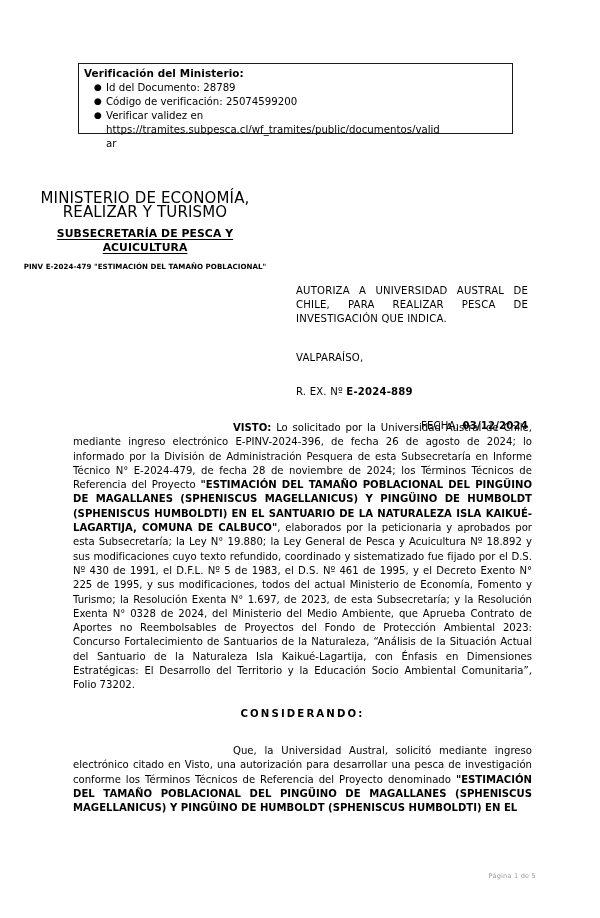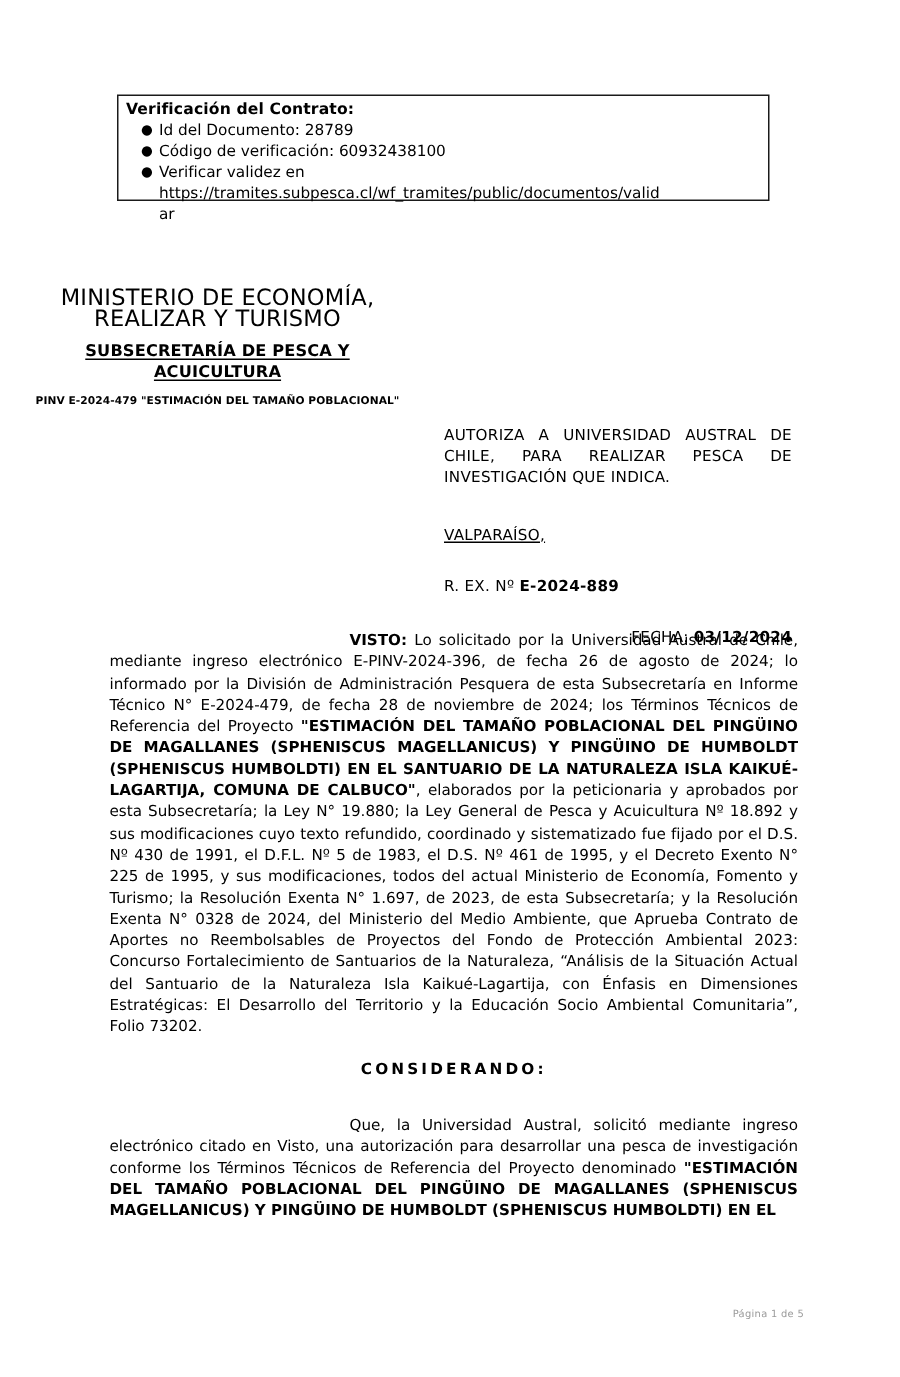--- a/index.html
+++ b/index.html
@@ -117,21 +117,20 @@
     line-height: 14.2px;
     text-align: justify;
     text-align-last: left;
     letter-spacing: 0.2px;
   }
   .rh-city {
     font-size: 10.1px;
     line-height: 14.2px;
     margin-top: 24px;
     letter-spacing: 0.2px;
-    text-decoration: underline;
   }
   .rh-resol {
     font-size: 10.1px;
     line-height: 14.2px;
     margin-top: 20px;
     letter-spacing: 0.2px;
   }
   .rh-resol b { font-weight: bold; text-align: center; }
   .rh-date {
     font-size: 10.1px;
@@ -195,24 +194,24 @@
     padding-left: 44px;
   }
 </style>
 </head>
 <body>
 
 <div class="page">
 
   <div class="verif-box"></div>
   <div class="verif-inner">
-    <div class="verif-title">Verificación del Contrato:</div>
+    <div class="verif-title">Verificación del Ministerio:</div>
     <ul class="verif-list">
       <li><span class="bullet">●</span><span>Id del Documento: 28789</span></li>
-      <li><span class="bullet">●</span><span>Código de verificación: 60932438100</span></li>
+      <li><span class="bullet">●</span><span>Código de verificación: 25074599200</span></li>
       <li><span class="bullet">●</span><span>Verificar validez en</span></li>
     </ul>
     <div class="verif-url">https://tramites.subpesca.cl/wf_tramites/public/documentos/valid</div>
     <div class="verif-url-tail">ar</div>
   </div>
 
   <div class="org-header">
     <div class="org-line1">MINISTERIO DE ECONOMÍA,</div>
     <div class="org-line1">REALIZAR Y TURISMO</div>
     <div class="org-sub">

